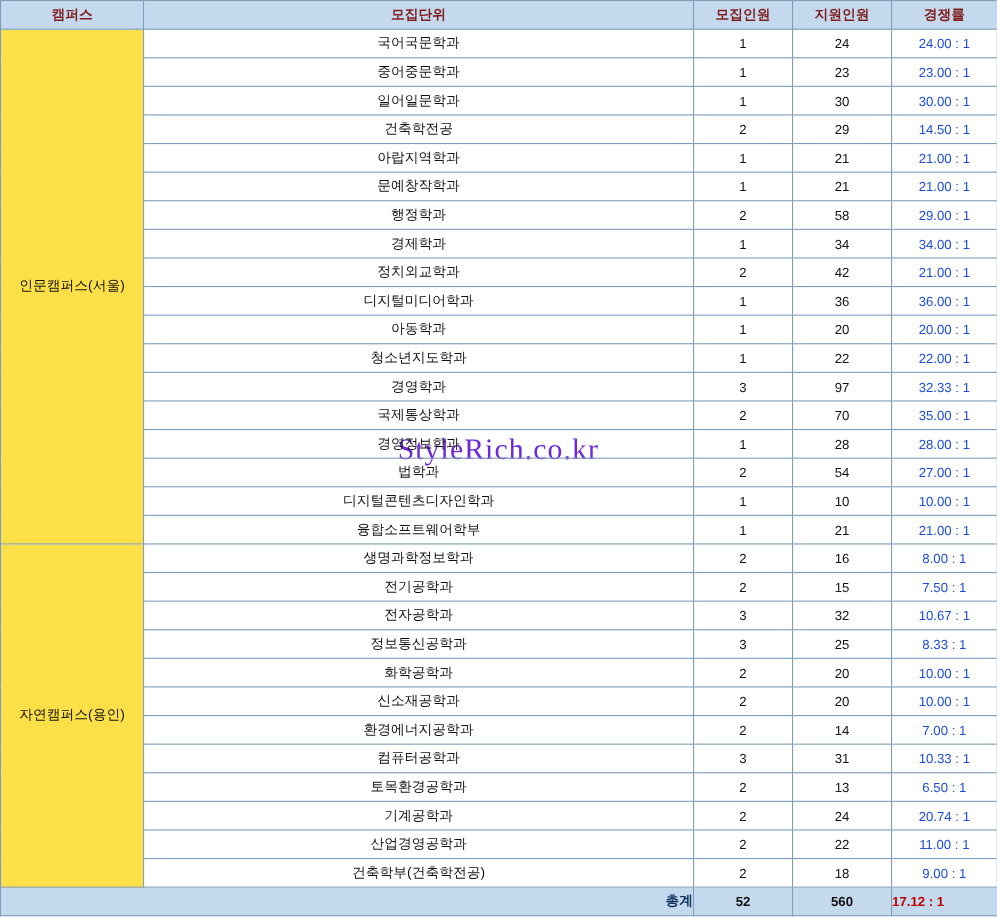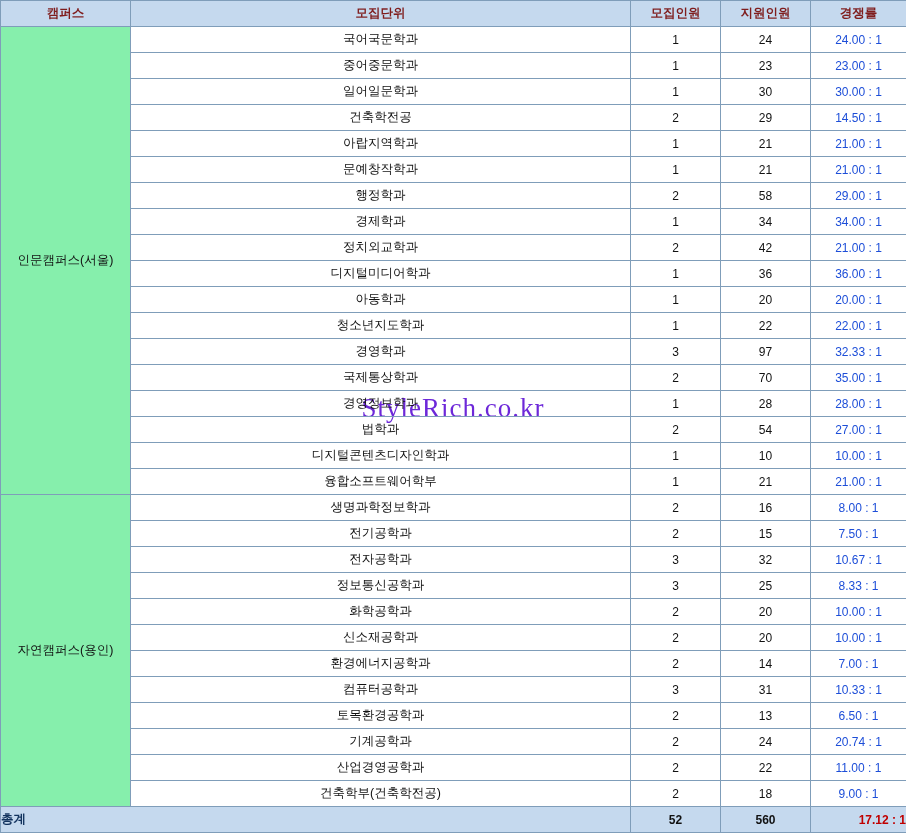--- a/index.html
+++ b/index.html
@@ -50,21 +50,21 @@
   .col-campus { width: 130px; }
   .col-unit   { width: 500px; }
   .col-quota  { width: 90px; }
   .col-apply  { width: 90px; }
   .col-ratio  { width: 96px; }
 
   td.campus-cell {
     text-align: center;
     font-size: 12.5px;
     color: #111111;
-    background: #86efac;
+    background: #fde047;
   }
   td.unit-cell {
     text-align: center;
     padding-left: 14px;
     font-size: 12.5px;
     color: #111111;
     background: transparent;
   }
   td.num-cell {
     text-align: center;
@@ -78,31 +78,31 @@
     font-weight: normal;
     color: #1d4ed8;
     background: transparent;
   }
   tfoot td {
     background: #c5d9ee;
     font-weight: bold;
     height: 28px;
   }
   tfoot td.total-label {
-    text-align: left;
+    text-align: right;
     color: #12335e;
     font-size: 12.5px;
   }
   tfoot td.total-num {
     text-align: center;
     color: #111111;
     font-size: 12px;
   }
   tfoot td.total-ratio {
-    text-align: right;
+    text-align: left;
     color: #c00000;
     font-size: 12px;
   }
 
   
   .watermark {
     position: absolute;
     left: 0;
     top: 392px;
     width: 906px;

